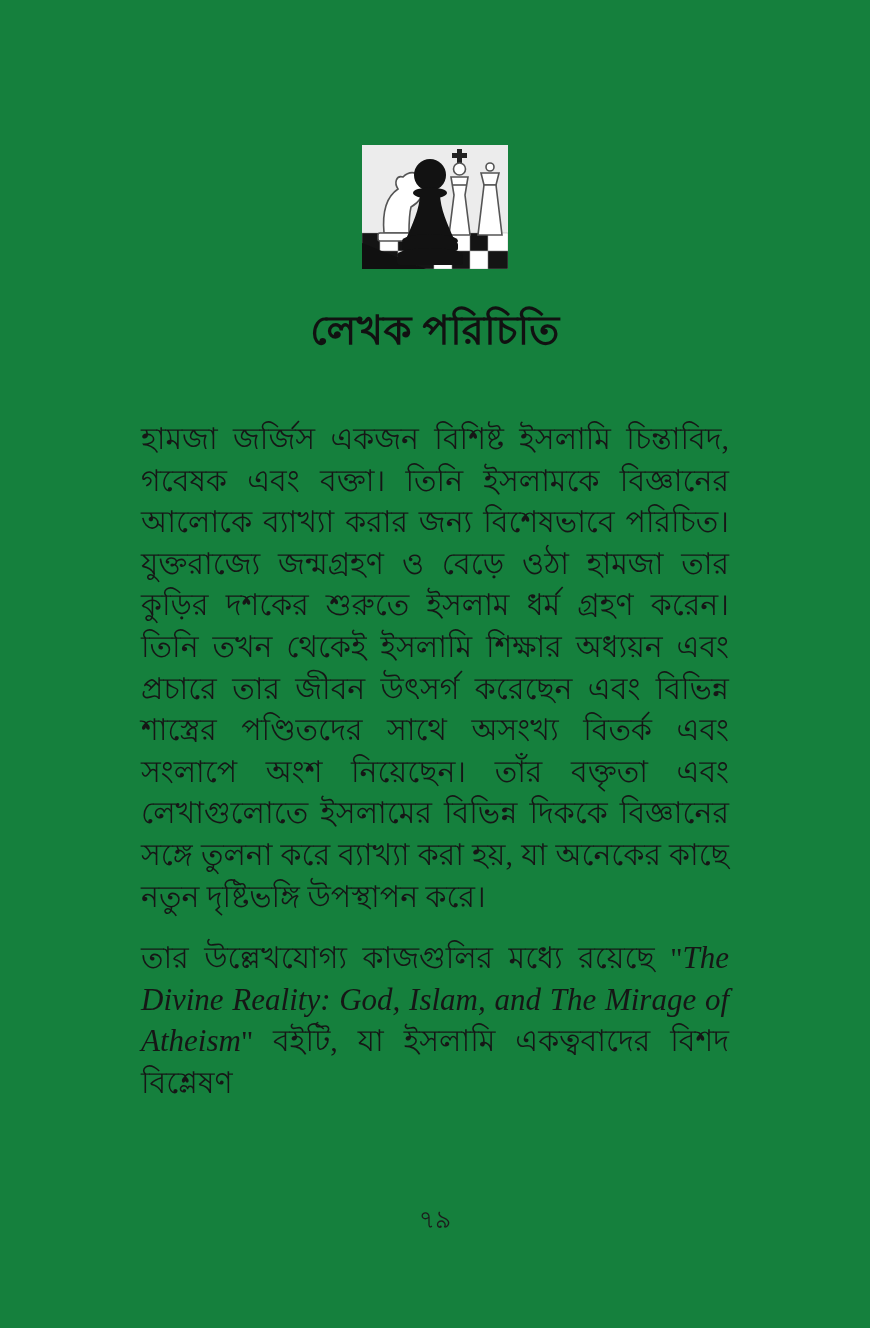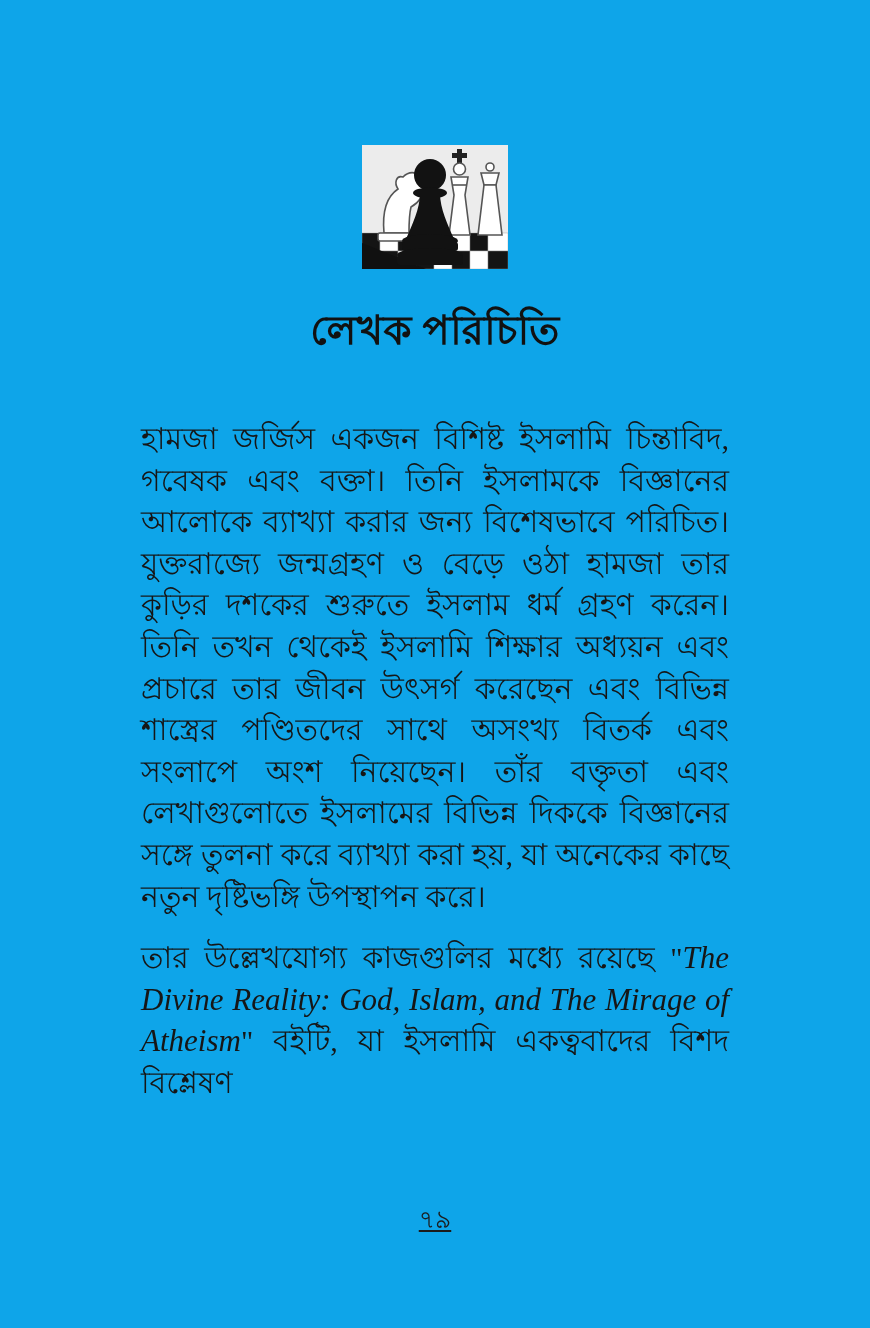--- a/index.html
+++ b/index.html
@@ -4,21 +4,21 @@
 <style>
   html, body {
     margin: 0;
     padding: 0;
     background: #ffffff;
   }
   .page {
     position: relative;
     width: 870px;
     height: 1328px;
-    background: #0ea5e9;
+    background: #15803d;
     color: #161616;
     font-family: "Liberation Serif", "DejaVu Serif", serif;
     overflow: hidden;
   }
   .chess-image {
     width: 146px;
     height: 124px;
     margin: 145px auto 0 auto;
   }
   .chess-image svg { display: block; }
@@ -45,21 +45,20 @@
     font-size: 31px;
   }
   .page-number {
     position: absolute;
     top: 1200px;
     left: 0;
     width: 100%;
     text-align: center;
     font-size: 25px;
     color: #1c1c1c;
-    text-decoration: underline;
   }
 </style>
 </head>
 <body>
 
 <div class="page">
 
   <div class="chess-image">
     <svg viewBox="0 0 146 124" width="146" height="124" xmlns="http://www.w3.org/2000/svg">
 

